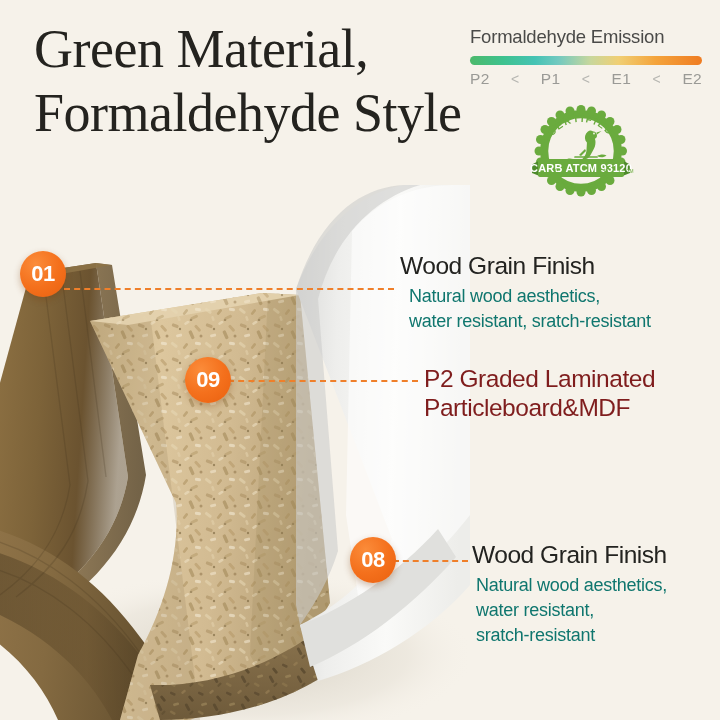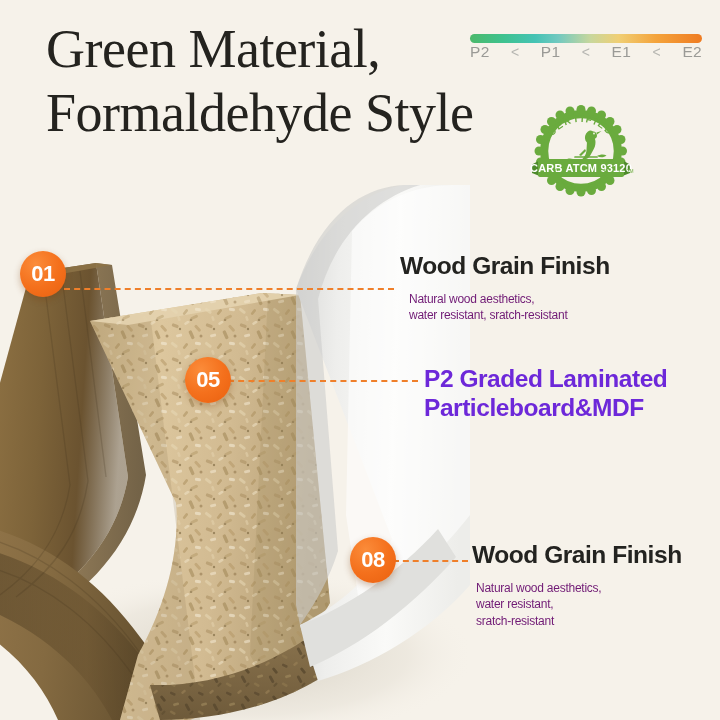--- a/index.html
+++ b/index.html
@@ -21,21 +21,20 @@
     position: absolute;
     left: 34px;
     top: 18px;
     width: 430px;
     font-family: "Liberation Serif", serif;
     font-size: 54px;
     line-height: 1.18;
     color: #24231f;
     letter-spacing: -0.5px;
     font-weight: 400;
-    margin-left: 12px;
   }
   .headline .l1 { display:block; }
   .headline .l2 { display:block; }
 
   
   .emission {
     position: absolute;
     right: 18px;
     top: 26px;
     width: 232px;
@@ -55,20 +54,21 @@
       #4cb96b 0%,
       #3ec28e 14%,
       #45c3b4 28%,
       #72c9c0 38%,
       #c8d79c 52%,
       #f0cf74 64%,
       #f4a43c 80%,
       #ef7c22 100%);
   }
   .emission-scale {
+    margin-top: 5px;
     display: flex;
     align-items: center;
     justify-content: space-between;
     font-size: 15.5px;
     color: #9a9a96;
     letter-spacing: 0.3px;
   }
   .emission-scale .sep { color: #b6b6b1; font-size: 14px; }
 
   
@@ -122,30 +122,30 @@
   }
   #dash-01 { left: 64px;  top: 288px; width: 330px; }
   #dash-02 { left: 228px; top: 380px; width: 190px; }
   #dash-03 { left: 393px; top: 560px; width: 75px; }
 
   
   .callout { position: absolute; z-index: 7; }
   .callout h3 {
     margin: 0;
     font-size: 24.5px;
-    font-weight: bold;
+    font-weight: normal;
     color: #232320;
     line-height: 1.17;
     letter-spacing: -0.45px;
   }
-  .callout h3.accent { color: #6d28d9; }
+  .callout h3.accent { color: #7f1d1d; }
   .callout p {
-    margin: 10px 0 0 0;
-    font-size: 12px;
-    color: #701a75;
+    margin: 3px 0 0 0;
+    font-size: 18px;
+    color: #0f766e;
     line-height: 1.39;
     letter-spacing: -0.25px;
   }
   #callout-1 { left: 400px; top: 252px; width: 310px; }
   #callout-1 p { margin-left: 9px; }
   #callout-2 { left: 424px; top: 365px; width: 290px; }
   #callout-2 p { margin-left: 2px; margin-top: 4px; }
   #callout-3 { left: 472px; top: 541px; width: 245px; }
   #callout-3 p { margin-left: 4px; }
 </style>
@@ -153,20 +153,21 @@
 <body>
 
 <div id="page">
 
   <div class="headline">
     <span class="l1">Green Material,</span>
     <span class="l2">Formaldehyde Style</span>
   </div>
 
   <div class="emission">
+    <div class="emission-title">Formaldehyde Emission</div>
     <div class="emission-bar"></div>
     <div class="emission-scale">
       <span>P2</span>
       <span class="sep">&lt;</span>
       <span>P1</span>
       <span class="sep">&lt;</span>
       <span>E1</span>
       <span class="sep">&lt;</span>
       <span>E2</span>
     </div>
@@ -379,21 +380,21 @@
                  C 414 420 362 460 310 482 Z" fill="#e0e0dd"></path>
       </g>
     </svg>
   </div>
 
   <div class="dash" id="dash-01"></div>
   <div class="dash" id="dash-02"></div>
   <div class="dash" id="dash-03"></div>
 
   <div class="badge" id="badge-01">01</div>
-  <div class="badge" id="badge-02">05</div>
+  <div class="badge" id="badge-02">09</div>
   <div class="badge" id="badge-03">08</div>
 
   <div class="callout" id="callout-1">
     <h3>Wood Grain Finish</h3>
     <p>Natural wood aesthetics,<br>water resistant, sratch-resistant</p>
   </div>
 
   <div class="callout" id="callout-2">
     <h3 class="accent">P2 Graded Laminated<br>Particleboard&amp;MDF</h3>
   </div>

